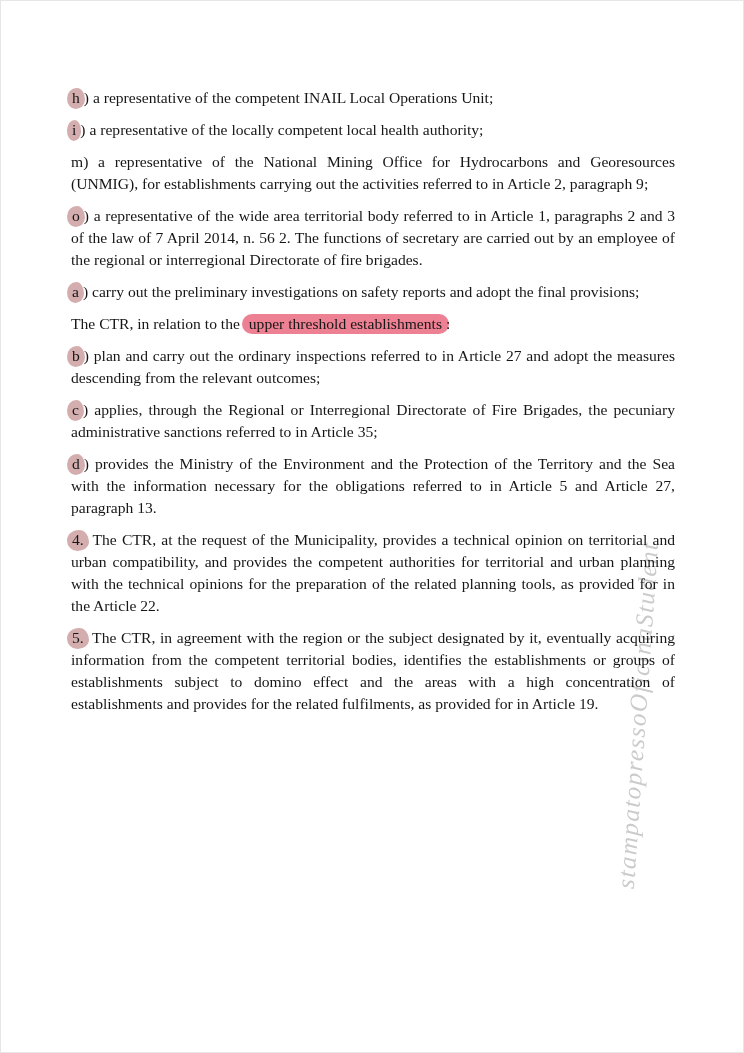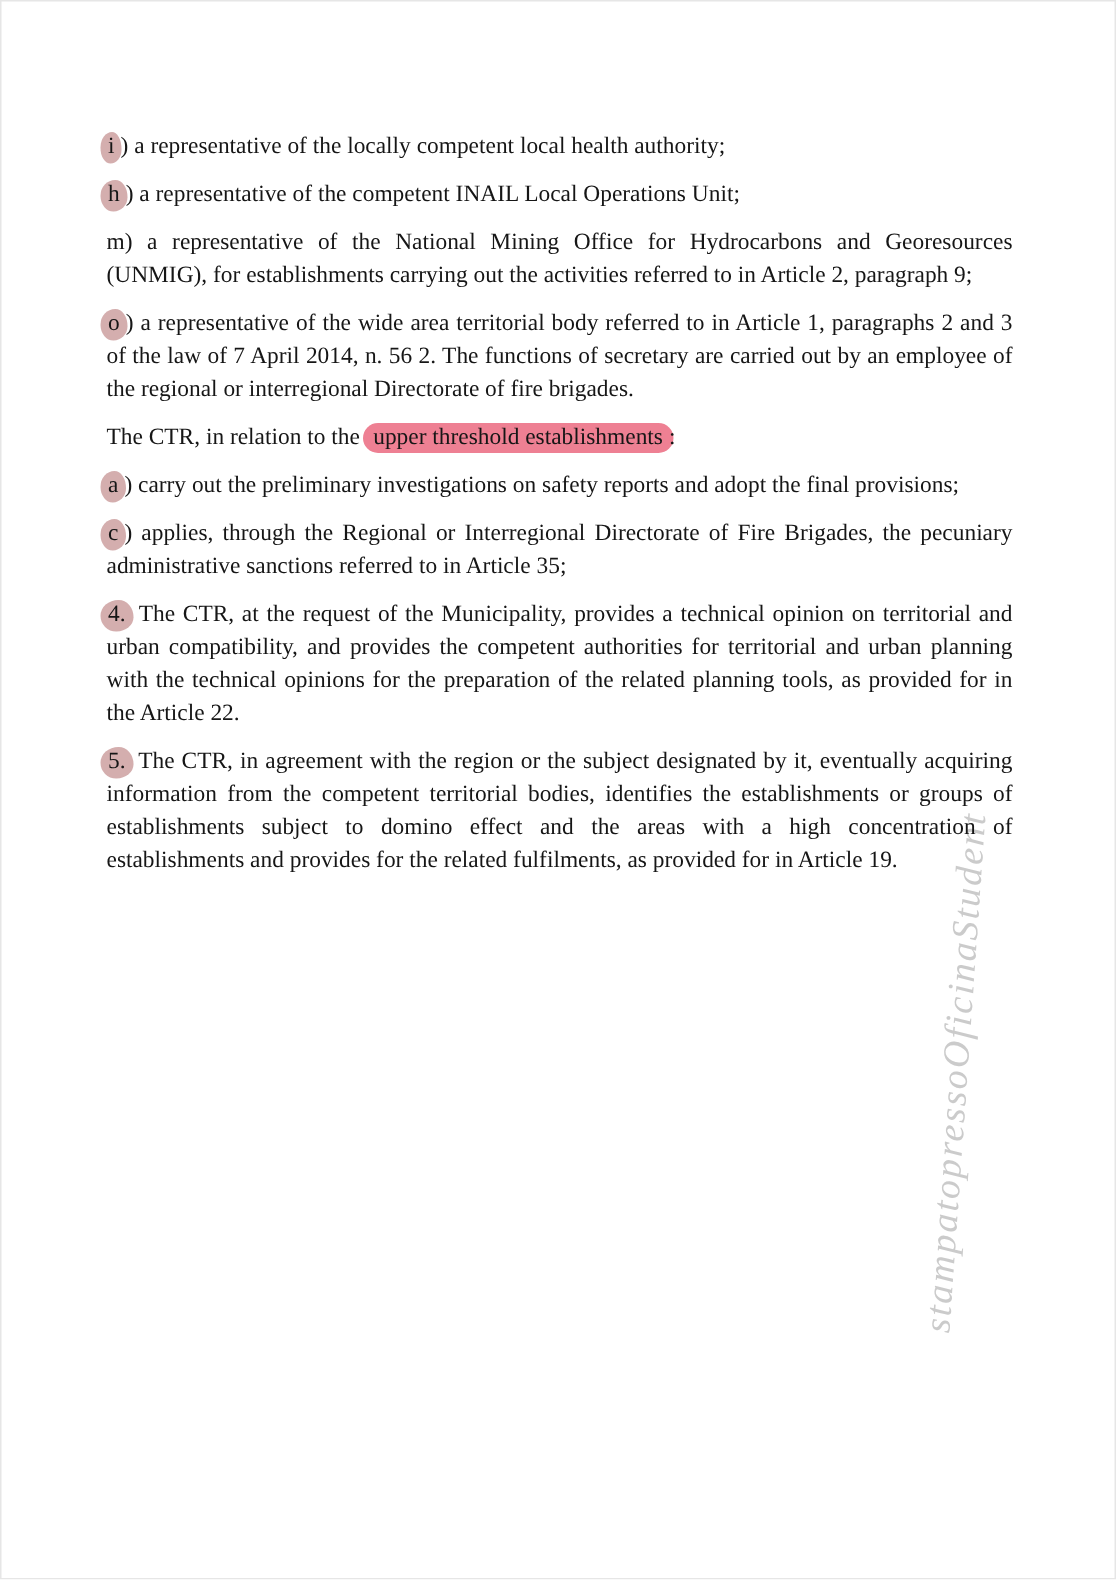--- a/index.html
+++ b/index.html
@@ -63,23 +63,25 @@
     white-space: nowrap;
     pointer-events: none;
   }
 </style>
 </head>
 <body>
 
 <div class="page">
   <div class="watermark">stampatopressoOficinaStudent</div>
   <div class="content">
+      <p class="para single"><span class="marker-hl">h</span><span>) a representative of the competent INAIL Local Operations Unit;</span></p>
       <p class="para single"><span class="marker-hl">i</span><span>) a representative of the locally competent local health authority;</span></p>
-      <p class="para single"><span class="marker-hl">h</span><span>) a representative of the competent INAIL Local Operations Unit;</span></p>
       <p class="para"><span>m) a representative of the National Mining Office for Hydrocarbons and Georesources (UNMIG), for establishments carrying out the activities referred to in Article 2, paragraph 9;</span></p>
       <p class="para"><span class="marker-hl">o</span><span>) a representative of the wide area territorial body referred to in Article 1, paragraphs 2 and 3 of the law of 7 April 2014, n. 56 2. The functions of secretary are carried out by an employee of the regional or interregional Directorate of fire brigades.</span></p>
+      <p class="para"><span class="marker-hl">a</span><span>) carry out the preliminary investigations on safety reports and adopt the final provisions;</span></p>
       <p class="para single"><span>The CTR, in relation to the </span><span class="phrase-hl">upper threshold establishments</span><span>:</span></p>
-      <p class="para"><span class="marker-hl">a</span><span>) carry out the preliminary investigations on safety reports and adopt the final provisions;</span></p>
+      <p class="para"><span class="marker-hl">b</span><span>) plan and carry out the ordinary inspections referred to in Article 27 and adopt the measures descending from the relevant outcomes;</span></p>
       <p class="para"><span class="marker-hl">c</span><span>) applies, through the Regional or Interregional Directorate of Fire Brigades, the pecuniary administrative sanctions referred to in Article 35;</span></p>
+      <p class="para"><span class="marker-hl">d</span><span>) provides the Ministry of the Environment and the Protection of the Territory and the Sea with the information necessary for the obligations referred to in Article 5 and Article 27, paragraph 13.</span></p>
       <p class="para"><span class="marker-hl">4.</span><span> The CTR, at the request of the Municipality, provides a technical opinion on territorial and urban compatibility, and provides the competent authorities for territorial and urban planning with the technical opinions for the preparation of the related planning tools, as provided for in the Article 22.</span></p>
       <p class="para"><span class="marker-hl">5.</span><span> The CTR, in agreement with the region or the subject designated by it, eventually acquiring information from the competent territorial bodies, identifies the establishments or groups of establishments subject to domino effect and the areas with a high concentration of establishments and provides for the related fulfilments, as provided for in Article 19.</span></p>
     </div>
 </div>
 
 </body></html>

